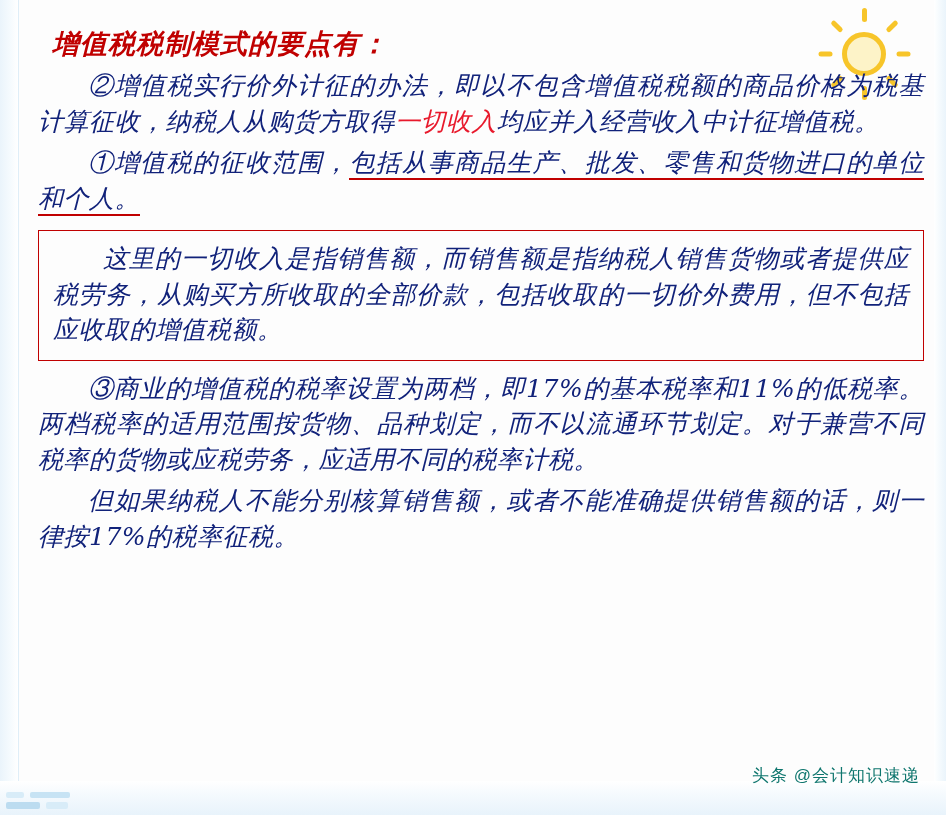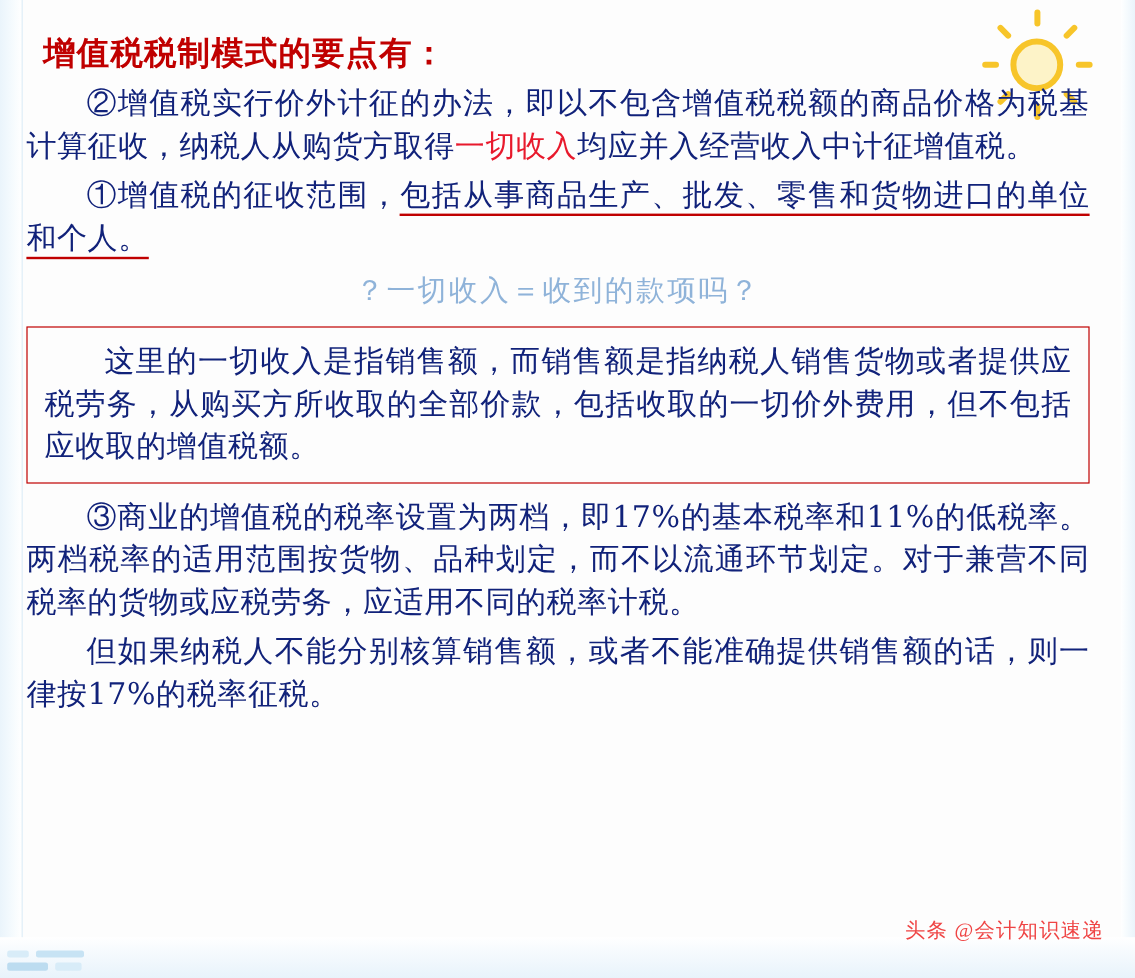--- a/index.html
+++ b/index.html
@@ -83,23 +83,24 @@
     height: 14px;
     margin-left: -2.5px;
     background: #f7c52a;
     border-radius: 3px;
     transform-origin: 50% 0;
   }
 
   
   .content {
     position: absolute;
-    left: 22px;
+    left: 38px;
     top: 18px;
     width: 886px;
+    font-style: italic;
   }
   .title {
     color: #c00000;
     font-size: 27px;
     font-weight: bold;
     letter-spacing: 1px;
     margin: 8px 0 4px 14px;
     font-family: "DejaVu Serif", "Liberation Serif", serif;
   }
   .para {
@@ -134,23 +135,23 @@
     padding: 10px 14px 12px 14px;
     margin: 14px 0 10px 0;
     box-sizing: border-box;
   }
   .boxed .para { margin: 0; }
 
   .watermark {
     position: absolute;
     right: 26px;
     bottom: 28px;
-    color: #ef4444;
+    color: #0f766e;
     font-size: 17px;
-    font-family: Liberation Serif, serif;
+    font-family: Liberation Sans, sans-serif;
     letter-spacing: 1px;
   }
 </style>
 </head>
 <body>
 
 <div class="page">
   <div class="edge-left"></div>
   <div class="edge-right"></div>
   <div class="edge-bottom"></div>
@@ -174,21 +175,20 @@
   </div>
 
   <div class="content">
 
     <div class="title">增值税税制模式的要点有：</div>
 
     <div class="para indent"><span>②增值税实行价外计征的办法，即以不包含增值税税额的商品价格为税基计算征收，纳税人从购货方取得</span><span class="red-text">一切收入</span><span>均应并入经营收入中计征增值税。</span></div>
 
     <div class="para indent"><span>①增值税的征收范围，</span><span class="u-red">包括从事商品生产、批发、零售和货物进口的单位和个人。</span></div>
 
-    <div class="question-line">？一切收入＝收到的款项吗？</div>
 
     <div class="boxed">
       <div class="para indent">这里的一切收入是指销售额，而销售额是指纳税人销售货物或者提供应税劳务，从购买方所收取的全部价款，包括收取的一切价外费用，但不包括应收取的增值税额。</div>
     </div>
 
     <div class="para indent">③商业的增值税的税率设置为两档，即17%的基本税率和11%的低税率。两档税率的适用范围按货物、品种划定，而不以流通环节划定。对于兼营不同税率的货物或应税劳务，应适用不同的税率计税。</div>
     <div class="para indent">但如果纳税人不能分别核算销售额，或者不能准确提供销售额的话，则一律按17%的税率征税。</div>
 
   </div>
 

